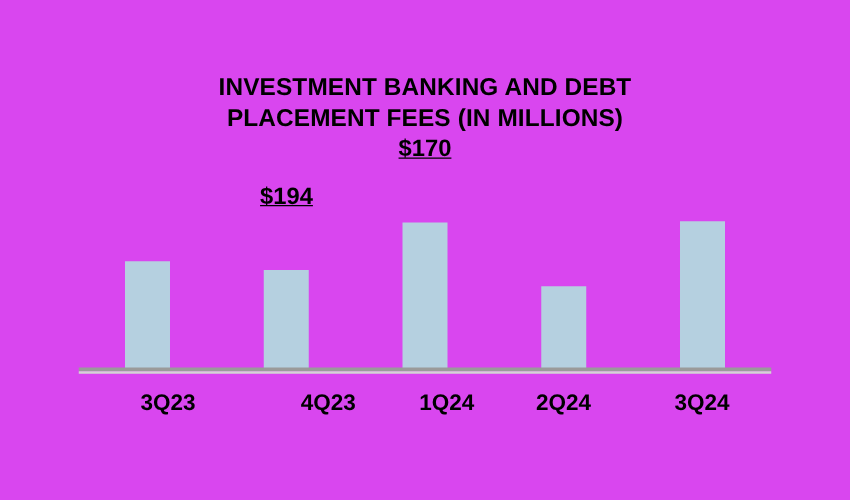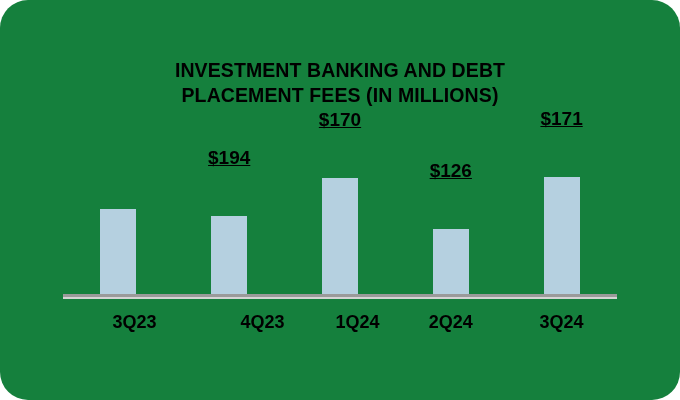--- a/index.html
+++ b/index.html
@@ -11,22 +11,21 @@
     height: 400px;
     background: #ffffff;
     font-family: "Liberation Sans", sans-serif;
     overflow: hidden;
   }
 
   #chart-root {
     position: relative;
     width: 680px;
     height: 400px;
-    background: #15803d;
-    border-radius: 28px;
+    background: #d946ef;
   }
 
   
   #chart-title {
     position: absolute;
     left: 0;
     top: 58px;
     width: 680px;
     text-align: center;
     font-size: 19.5px;
@@ -130,26 +129,24 @@
       <div class="bar-value" style="bottom:126px;">$194</div>
       <div class="bar" style="height:79px;"></div>
     </div>
 
     <div class="bar-slot" style="left:221.6px;">
       <div class="bar-value" style="bottom:164px;">$170</div>
       <div class="bar" style="height:117px;"></div>
     </div>
 
     <div class="bar-slot" style="left:332.4px;">
-      <div class="bar-value" style="bottom:113px;">$126</div>
       <div class="bar" style="height:66px;"></div>
     </div>
 
     <div class="bar-slot" style="left:443.2px;">
-      <div class="bar-value" style="bottom:165px;">$171</div>
       <div class="bar" style="height:118px;"></div>
     </div>
 
   </div>
 
   <div id="axis-line"></div>
   <div id="axis-shadow"></div>
 
   <div id="category-axis">
     <div class="cat-label" style="left:16px;">3Q23</div>

